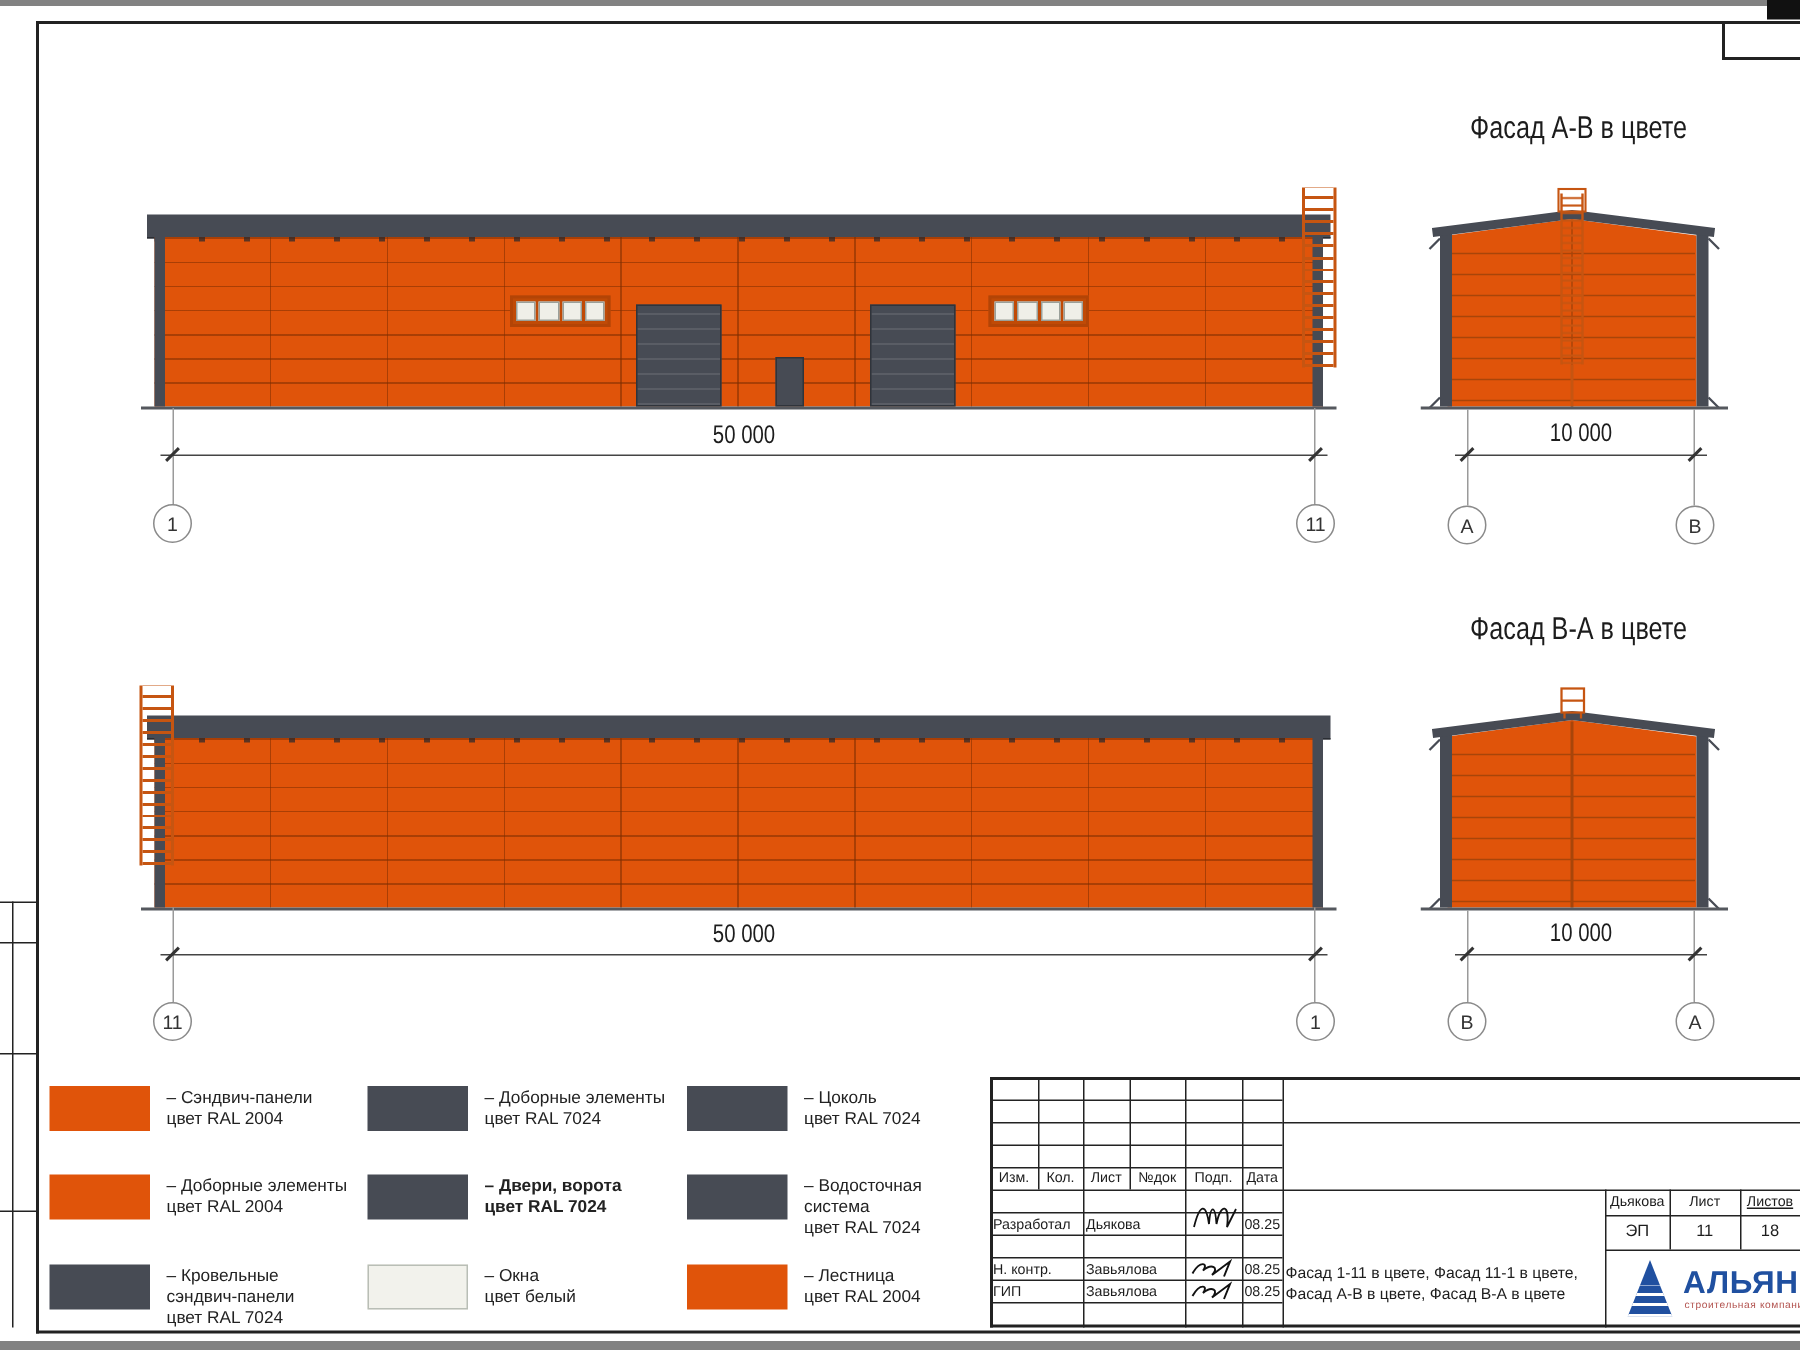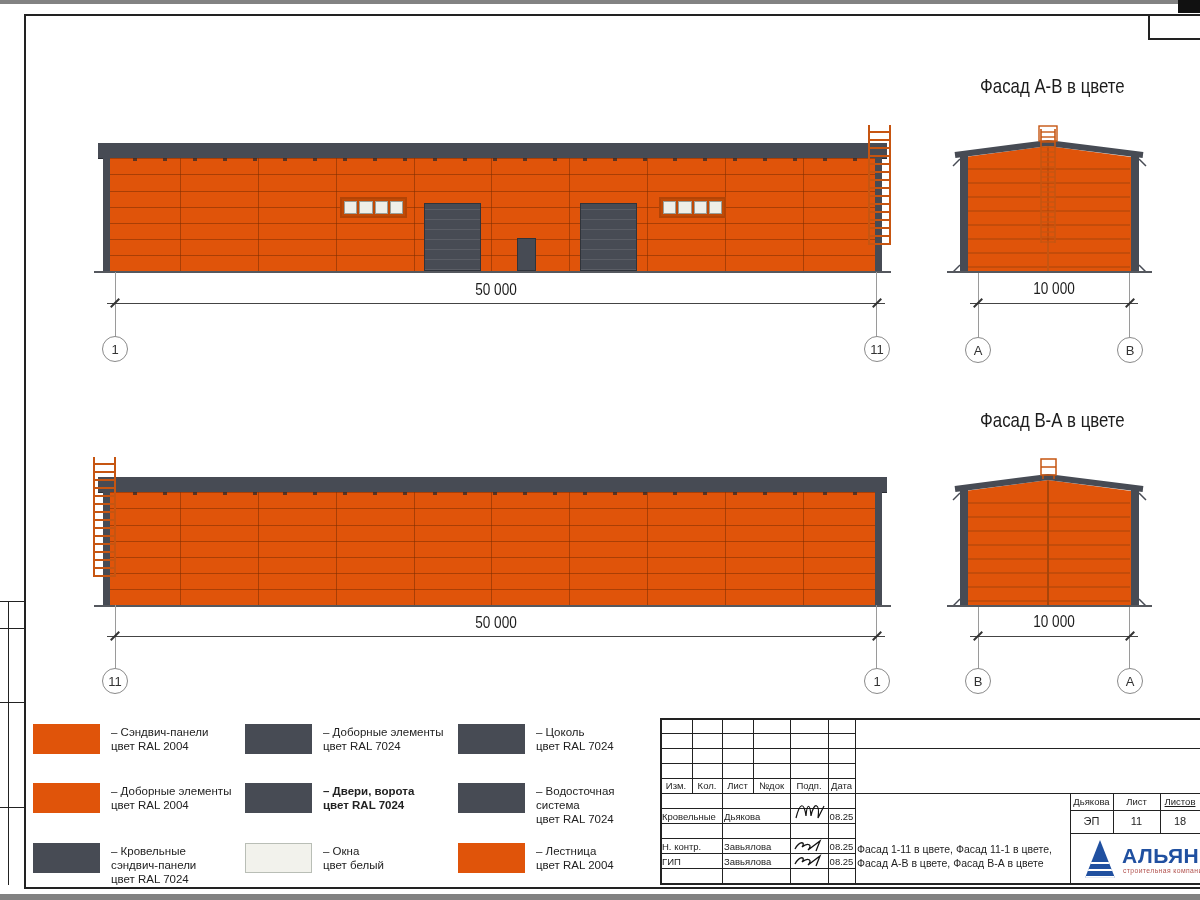--- a/index.html
+++ b/index.html
@@ -381,21 +381,21 @@
     <div class="vl" style="left:453px;top:75px;height:40px;"></div>
     <div class="vl" style="left:500px;top:75px;height:40px;"></div>
 
     <div class="cell cellc" style="left:0;top:62px;width:32px;">Изм.</div>
     <div class="cell cellc" style="left:32px;top:62px;width:30px;">Кол.</div>
     <div class="cell cellc" style="left:62px;top:62px;width:31px;">Лист</div>
     <div class="cell cellc" style="left:93px;top:62px;width:37px;">№док</div>
     <div class="cell cellc" style="left:130px;top:62px;width:38px;">Подп.</div>
     <div class="cell cellc" style="left:168px;top:62px;width:27px;">Дата</div>
 
-    <div class="cell" style="left:2px;top:93px;">Кровельные</div>
+    <div class="cell" style="left:2px;top:93px;">Разработал</div>
     <div class="cell" style="left:64px;top:93px;">Дьякова</div>
     <div class="cell cellc" style="left:168px;top:93px;width:27px;">08.25</div>
     <svg class="abs" style="left:133px;top:80px;" width="34" height="24">
       <path d="M3 20 C7 4 11 4 13 18 C14 5 17 5 18 18 C21 3 27 5 25 20 L31 8" stroke="#111" fill="none" stroke-width="1.2"></path>
     </svg>
 
     <div class="cell" style="left:2px;top:123px;">Н. контр.</div>
     <div class="cell" style="left:64px;top:123px;">Завьялова</div>
     <div class="cell cellc" style="left:168px;top:123px;width:27px;">08.25</div>
     <svg class="abs" style="left:133px;top:120px;" width="34" height="15">

